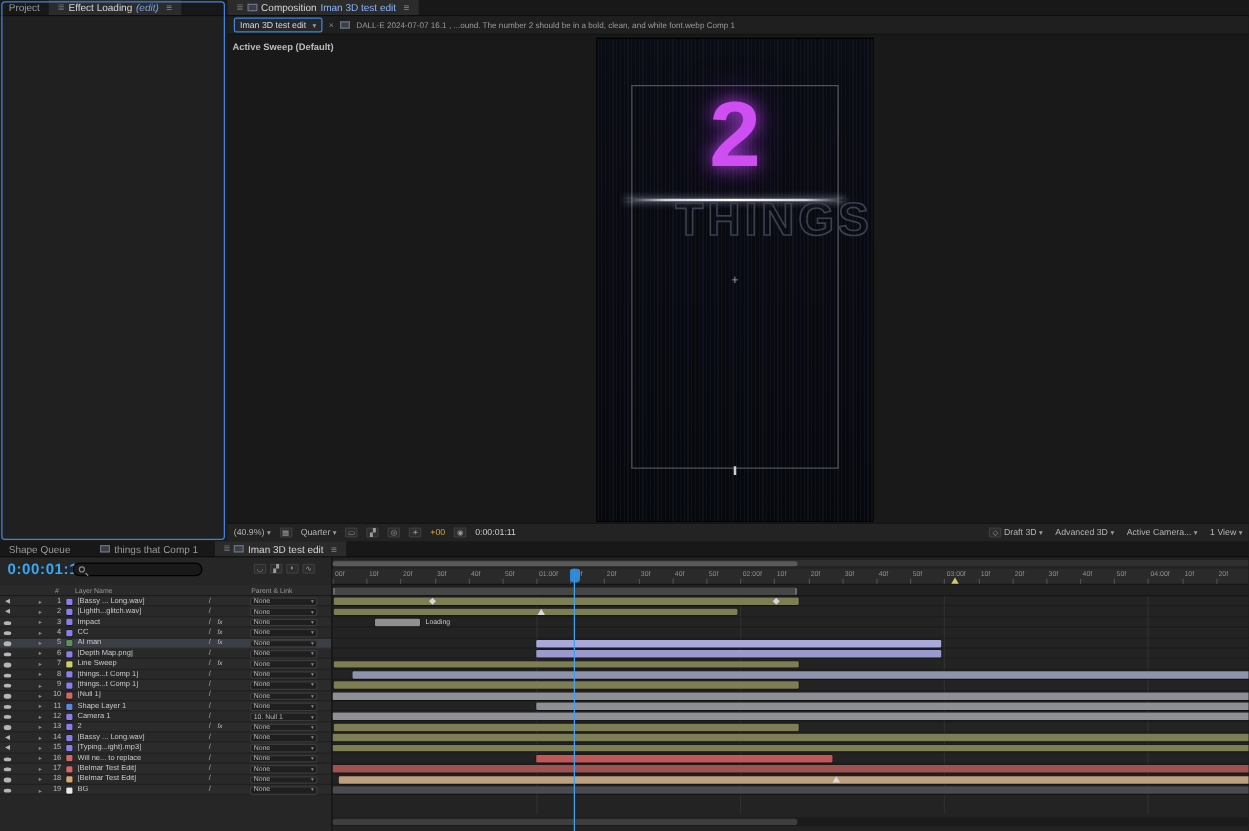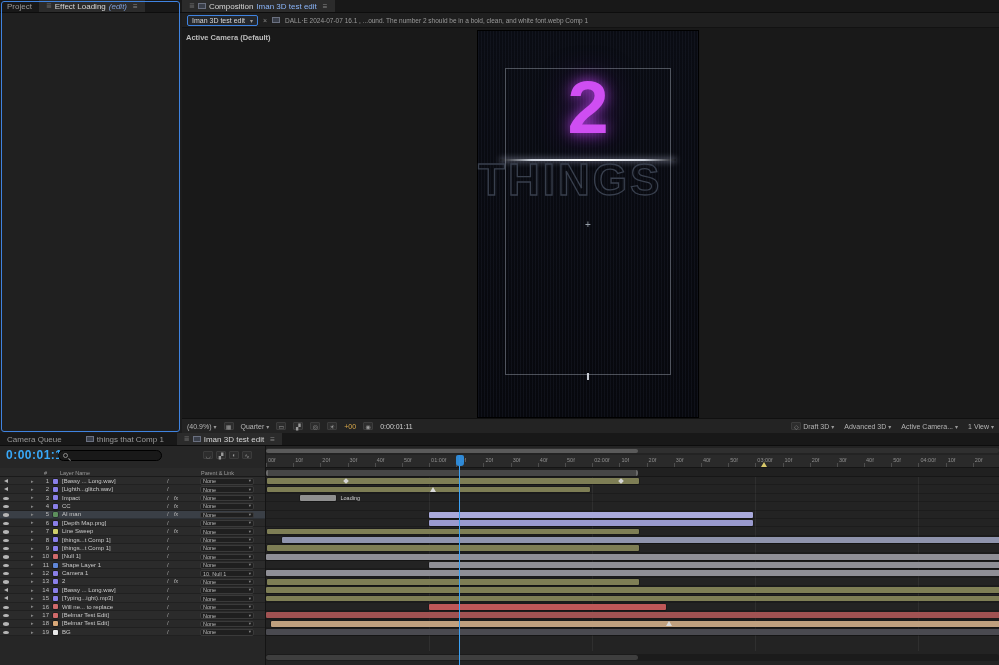--- a/index.html
+++ b/index.html
@@ -40,22 +40,22 @@
       linear-gradient(180deg,#0a0c13 0%, #07080d 100%);
     box-shadow:0 0 0 1px #000; }
   .inner-guide { position:absolute; left:27px; top:37px; width:166px; height:307px;
     border:1px solid rgba(160,166,178,0.45); }
   .neon-number { position:absolute; top:34px; left:0; width:100%; text-align:center;
     font-size:74px; font-weight:bold; color:#cf4ef2;
     text-shadow:0 0 14px rgba(205,70,255,0.85), 0 0 32px rgba(150,40,230,0.5); }
   .glow-line { position:absolute; top:128px; left:22px; width:176px; height:2px;
     background:linear-gradient(90deg, rgba(255,255,255,0.05), #cfd4dd 18%, #ffffff 50%, #cfd4dd 82%, rgba(255,255,255,0.05));
     box-shadow:0 0 6px rgba(220,228,255,0.8); }
-  .outline-word { position:absolute; top:124px; left:0; width:100%; text-align:left;
-    font-size:44px; font-weight:bold; letter-spacing:3px;
+  .outline-word { position:absolute; top:124px; left:0; width:100%; text-align:right;
+    font-size:37px; font-weight:bold; letter-spacing:3px;
     color:rgba(12,14,20,0.15); -webkit-text-stroke:1.3px #39404e; }
   .crosshair { position:absolute; top:188px; left:0; width:100%; text-align:center;
     font-size:10px; color:#98a0aa; }
   .btick { position:absolute; left:109px; top:342px; width:2px; height:7px; background:#c8ccd4; }
 
   #comp-toolbar { position:absolute; left:0; bottom:0; right:0; height:15px; background:#232323;
     border-top:1px solid #101010; display:flex; align-items:center; gap:7px; padding:0 5px;
     font-size:7px; color:#b5b5b5; }
   .tb-ico { width:10px; height:8px; background:#2d2d2d; border:1px solid #3c3c3c; border-radius:1px;
     display:flex; align-items:center; justify-content:center; font-size:6px; color:#9a9a9a; }
@@ -172,21 +172,21 @@
       <div id="flowchart-dd">
         <span>Iman 3D test edit</span>
         <span class="caret">▾</span>
       </div>
       <span style="color:#8a8a8a;">×</span>
       <span class="comp-ico"></span>
       <span style="font-size:6.5px; color:#9a9a9a; white-space:nowrap;">DALL·E 2024-07-07 16.1 , ...ound. The number 2 should be in a bold, clean, and white font.webp Comp 1</span>
     </div>
 
     <div id="pasteboard">
-      <span id="view-label">Active Camera (Default)</span>
+      <span id="view-label">Active Sweep (Default)</span>
       <div id="comp-frame">
         <div class="inner-guide"></div>
         <div class="neon-number">2</div>
         <div class="glow-line"></div>
         <div class="outline-word">THINGS</div>
         <div class="crosshair">+</div>
         <div class="btick"></div>
       </div>
     </div>
 
@@ -219,21 +219,21 @@
         <span>
           <span>1 View</span><span class="caret">▾</span>
         </span>
       </div>
     </div>
   </section>
 
   <section id="timeline">
     <div class="tabstrip">
       <div class="tab">
-        <span>Camera Queue</span>
+        <span>Shape Queue</span>
       </div>
       <div class="tab" style="margin-left:10px;">
         <span class="comp-ico"></span>
         <span>things that  Comp 1</span>
       </div>
       <div class="tab active" style="margin-left:6px;">
         <span class="grip">≣</span>
         <span class="comp-ico"></span>
         <span>Iman 3D test edit</span>
         <span class="menu-glyph">≡</span>

